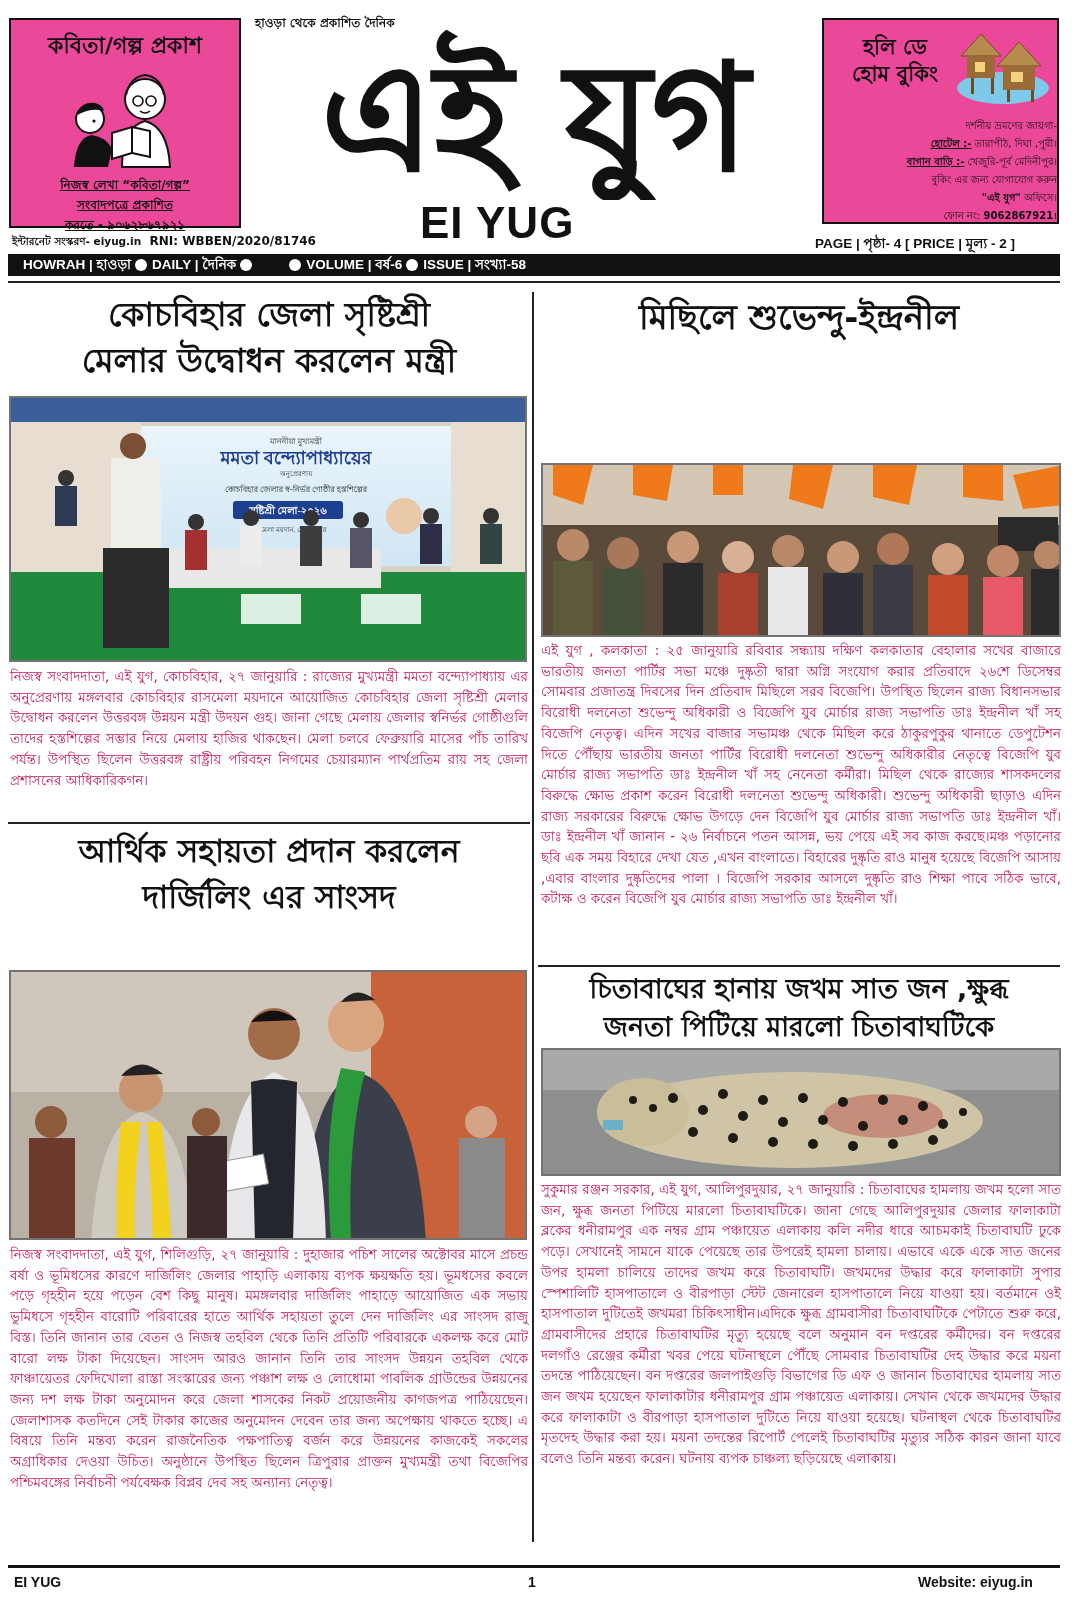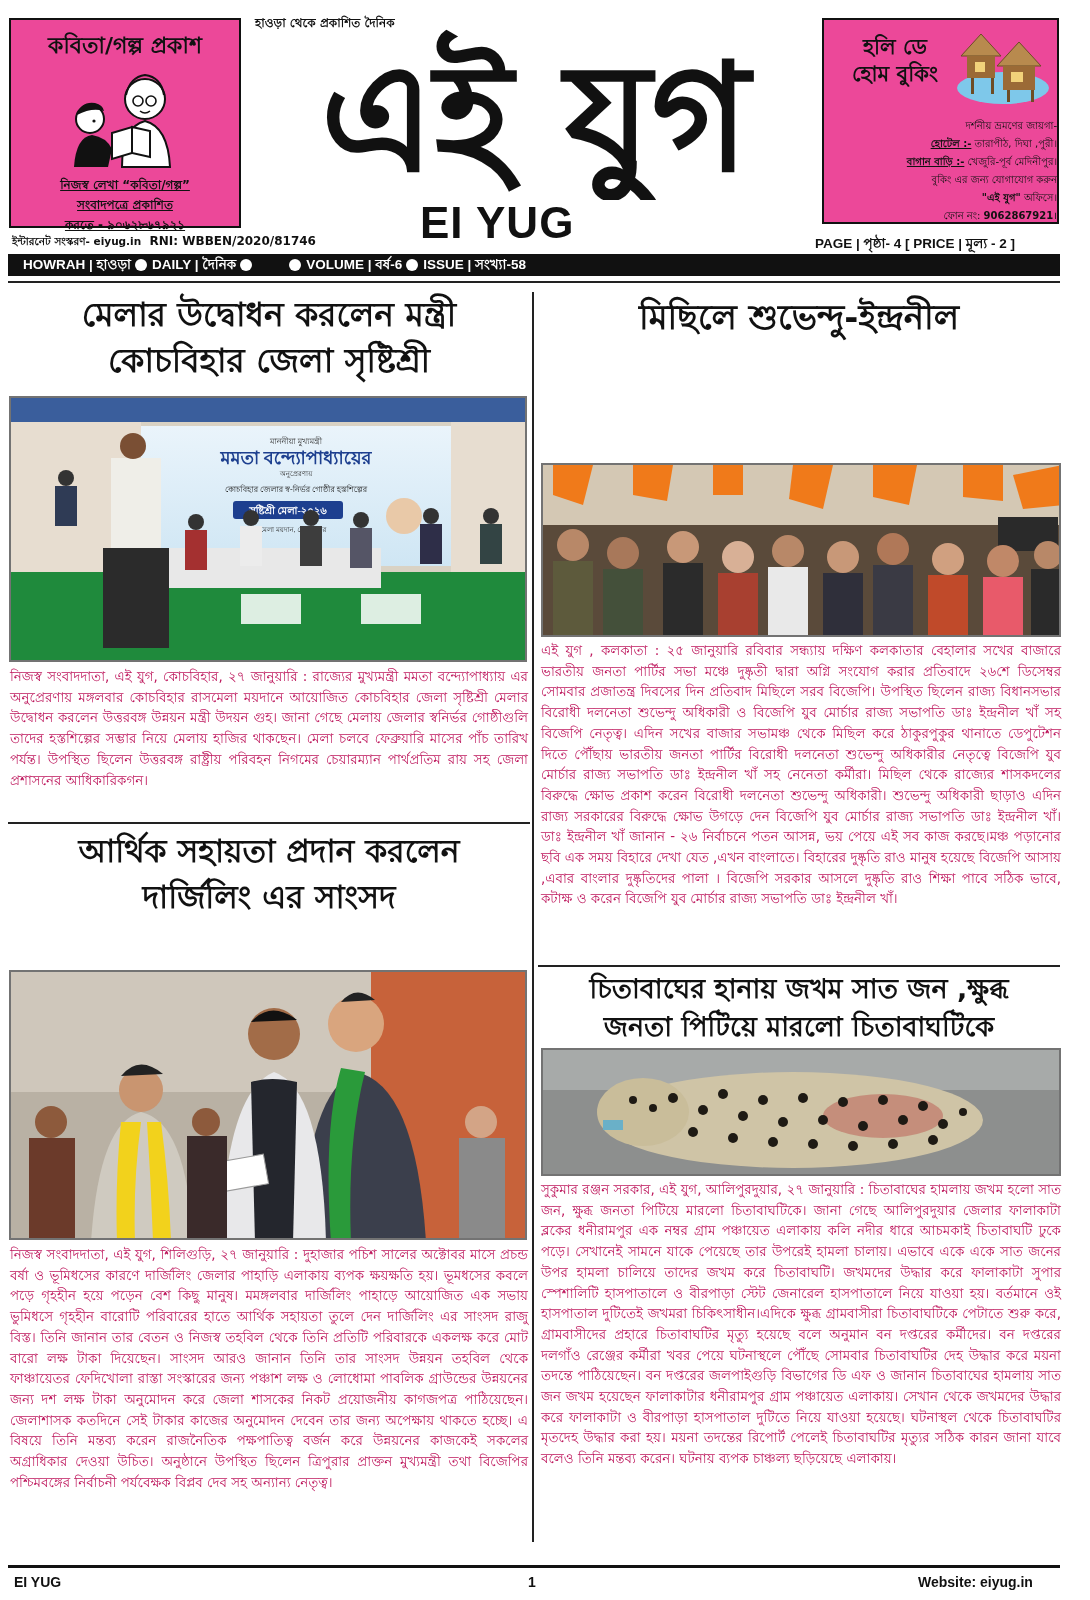--- a/index.html
+++ b/index.html
@@ -129,22 +129,22 @@
   <span class="dot"></span>
   <span>VOLUME | বর্ষ-6</span>
   <span class="dot"></span>
   <span>ISSUE | সংখ্যা-58</span>
 </div>
 
 <div class="hr" style="left:8px; top:281px; width:1052px; height:2px;"></div>
 <div class="hr" style="left:532px; top:292px; width:1.5px; height:1250px;"></div>
 
 <div class="headline" style="left:8px; top:292px; width:522px; font-size:33px; line-height:46px;">
+  <div>কোচবিহার জেলা সৃষ্টিশ্রী</div>
   <div>মেলার উদ্বোধন করলেন মন্ত্রী</div>
-  <div>কোচবিহার জেলা সৃষ্টিশ্রী</div>
 </div>
 <div class="photo" style="left:9px; top:396px; width:518px; height:266px;">
   <svg width="518" height="266" viewBox="0 0 518 266">
     <defs>
       <linearGradient id="bn" x1="0" x2="0" y1="0" y2="1">
           <stop offset="0" stop-color="#eaf4fb"></stop>
           <stop offset="1" stop-color="#cfe6f4"></stop>
         </linearGradient>
     </defs>
     <rect width="518" height="266" fill="#d9d2c4"></rect>

